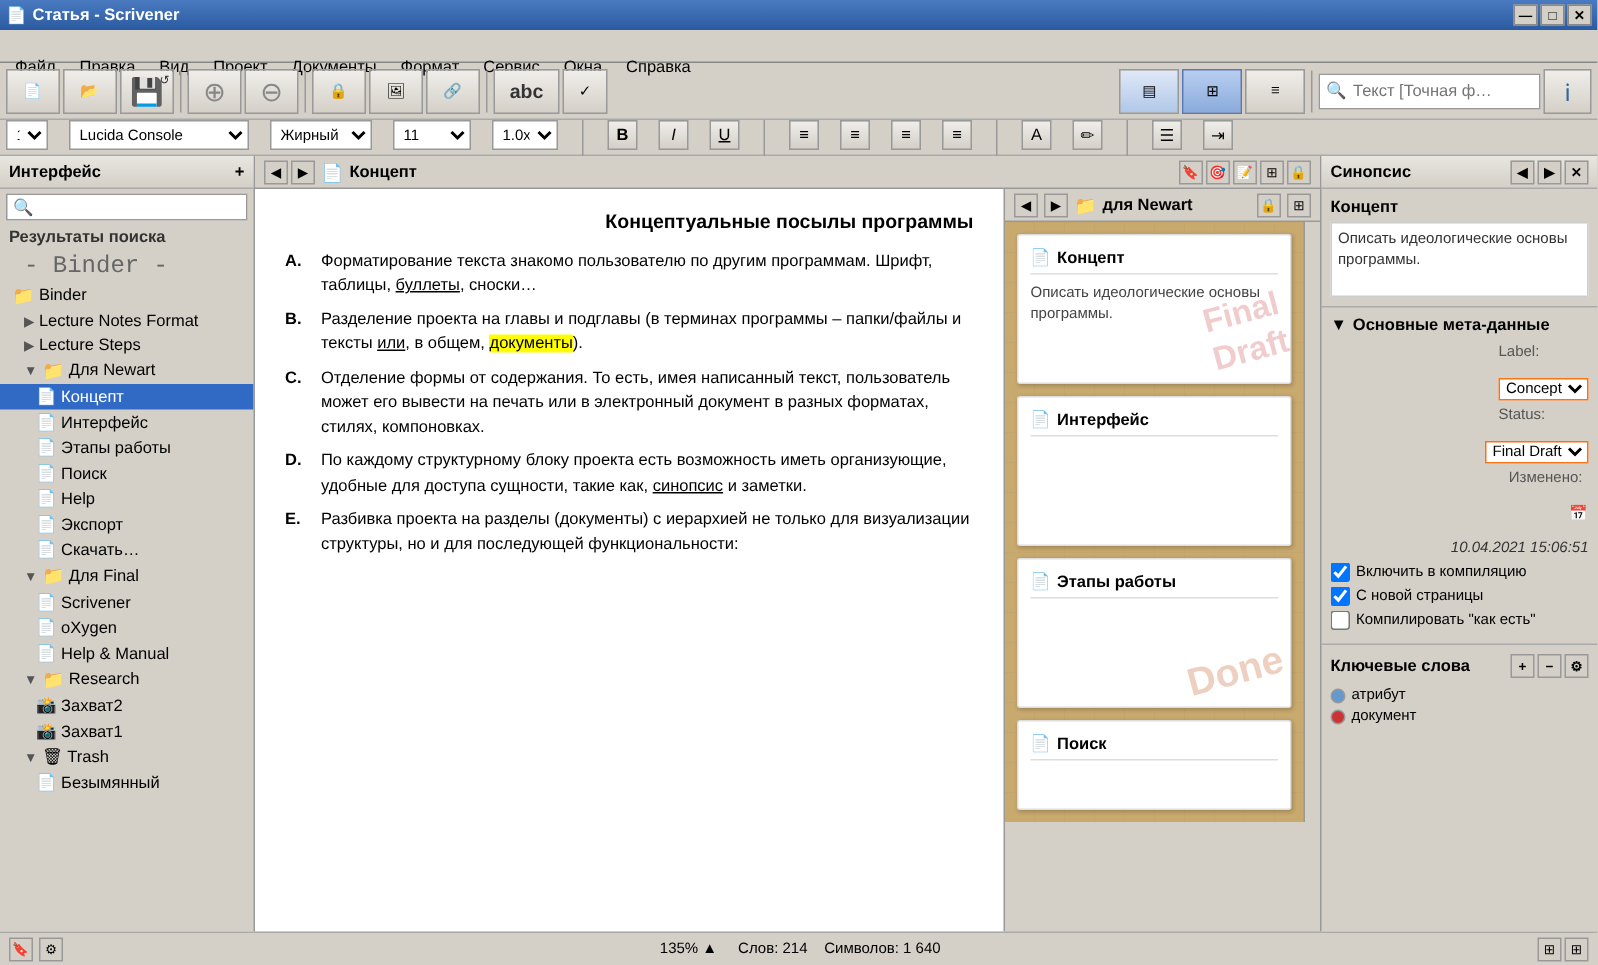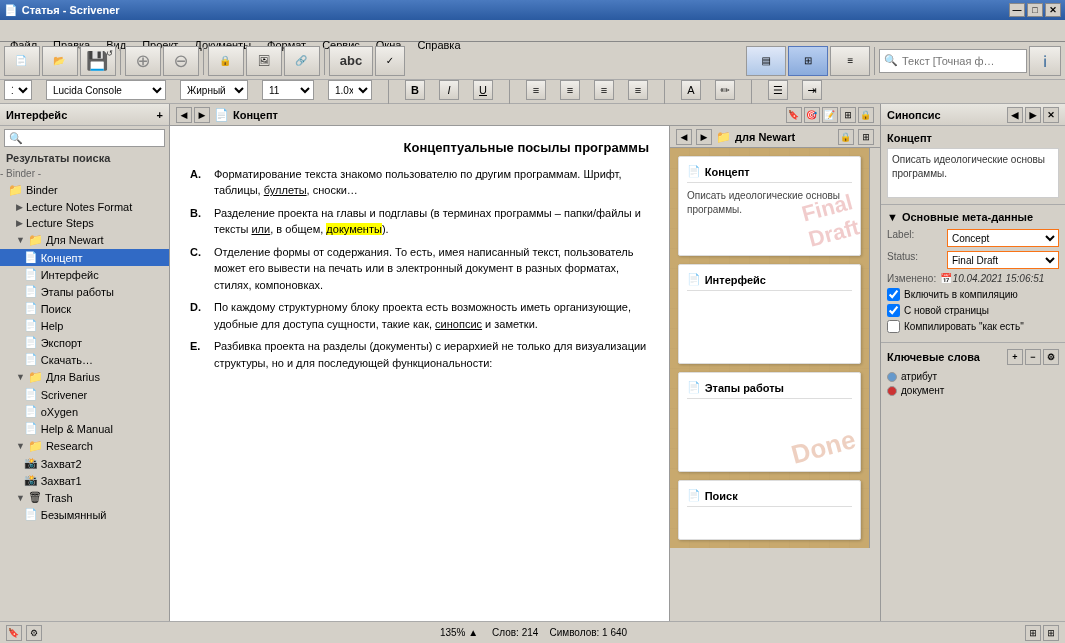--- a/index.html
+++ b/index.html
@@ -75,21 +75,21 @@
     .card-watermark { position: absolute; bottom: 8px; right: 4px; font-size: 22px; font-weight: bold; color: rgba(200,50,50,0.25); transform: rotate(-15deg); }
     
     
     .inspector { width: 185px; background: #d4d0c8; border-left: 1px solid #999; display: flex; flex-direction: column; }
     .inspector-header { background: linear-gradient(to bottom, #e8e6e0, #d4d0c8); height: 22px; display: flex; align-items: center; padding: 0 6px; border-bottom: 1px solid #aaa; font-size: 11px; font-weight: bold; }
     .synopsis-area { padding: 6px; border-bottom: 1px solid #aaa; }
     .synopsis-title { font-size: 11px; font-weight: bold; margin-bottom: 4px; }
     .synopsis-text { font-size: 10px; color: #333; line-height: 1.4; background: white; padding: 4px; border: 1px solid #ccc; min-height: 50px; }
     .meta-section { padding: 6px; border-bottom: 1px solid #aaa; }
     .meta-header { font-size: 11px; font-weight: bold; margin-bottom: 6px; display: flex; align-items: center; gap: 4px; }
-    .meta-row { display: flex; align-items: flex-start; margin-bottom: 4px; gap: 0; font-size: 10px; }
+    .meta-row { display: flex; align-items: flex-end; margin-bottom: 4px; gap: 12px; font-size: 10px; flex-direction: column; }
     .meta-label { width: 60px; color: #555; }
     .meta-select { flex: 1; height: 18px; font-size: 10px; border: 1px solid #f97316; background: white; }
     .meta-datetime { font-size: 10px; color: #333; font-style: italic; }
     .checkbox-row { display: flex; align-items: center; gap: 4px; font-size: 10px; margin-bottom: 3px; }
     .keywords-section { padding: 6px; }
     .keywords-header { font-size: 11px; font-weight: bold; margin-bottom: 6px; display: flex; align-items: center; justify-content: space-between; }
     .keyword-item { display: flex; align-items: center; gap: 4px; margin-bottom: 3px; font-size: 10px; }
     .keyword-color { width: 10px; height: 10px; border-radius: 50%; border: 1px solid #999; }
     
     
@@ -196,21 +196,21 @@
       <span>Интерфейс</span>
       <span style="cursor:pointer;">+</span>
     </div>
     <div class="sidebar-search">
       <span>🔍</span>
       <input placeholder="" style="border: none; outline: none; font-size: 10px; width: 100%; background: transparent;" type="text">
     </div>
     <div style="padding: 2px 6px; font-size:11px; font-weight:bold; color:#333;">Результаты поиска</div>
     <div class="sidebar-content">
 
-      <div class="sidebar-item" style="color:#666; font-size:10px; padding-left:0;">- Binder -</div>
+      <div class="sidebar-item" style="color:#666; font-size:16px; padding-left:16px;font-family:Liberation Mono, monospace;">- Binder -</div>
 
       <div class="sidebar-item">
         <span class="folder-icon">📁</span>
         <span>Binder</span>
       </div>
 
       <div class="sidebar-item indent1">
         <span style="font-size:9px; color:#555;">▶</span>
         <span>Lecture Notes Format</span>
       </div>
@@ -257,21 +257,21 @@
       </div>
 
       <div class="sidebar-item indent2">
         <span>📄</span>
         <span>Скачать…</span>
       </div>
 
       <div class="sidebar-item indent1">
         <span style="font-size:9px; color:#555;">▼</span>
         <span class="folder-icon">📁</span>
-        <span>Для Barius</span>
+        <span>Для Final</span>
       </div>
 
       <div class="sidebar-item indent2">
         <span>📄</span>
         <span>Scrivener</span>
       </div>
 
       <div class="sidebar-item indent2">
         <span>📄</span>
         <span>oXygen</span>

